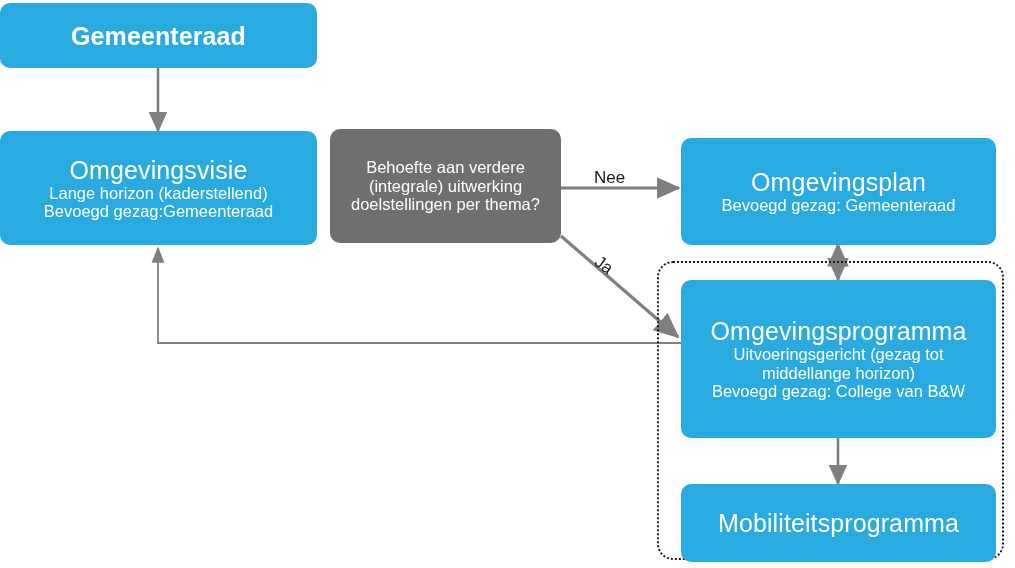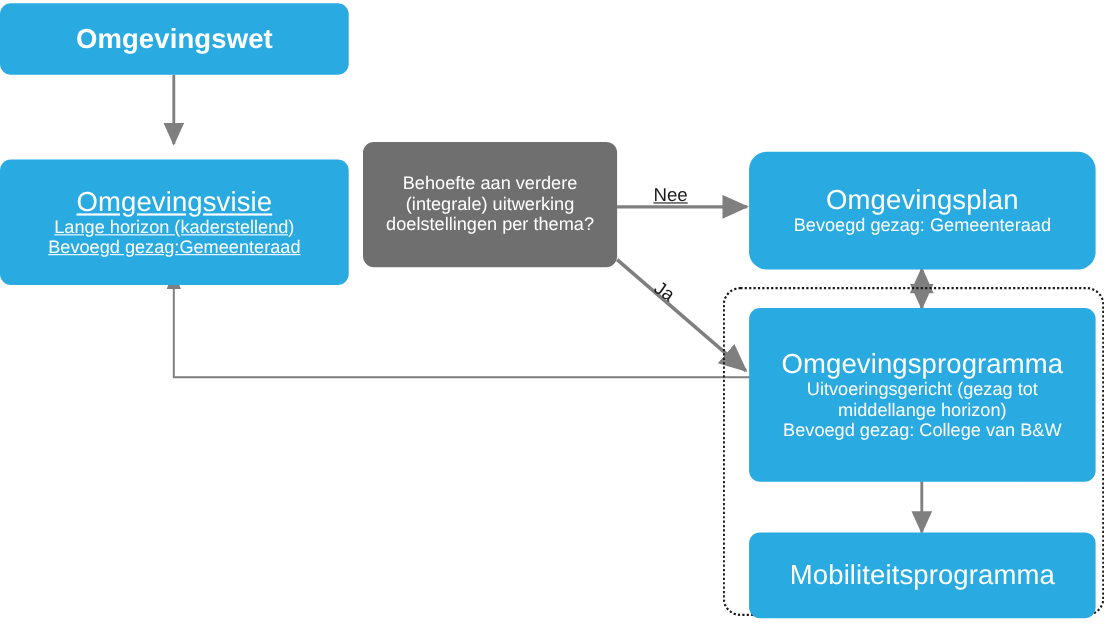--- a/index.html
+++ b/index.html
@@ -108,48 +108,48 @@
     <line x1="838" y1="245" x2="838" y2="280" stroke="#7f7f7f" stroke-width="3" marker-start="url(#arrowStart)" marker-end="url(#arrowEnd)"></line>
 
     <line x1="838" y1="418" x2="838" y2="484" stroke="#7f7f7f" stroke-width="2.6" marker-end="url(#arrowEnd)"></line>
 
     <path d="M 683 343 L 158 343 L 158 248" fill="none" stroke="#7f7f7f" stroke-width="1.8" marker-end="url(#arrowEndThin)"></path>
   </svg>
 
   <div class="group-box" style="left:657px; top:261px; width:347px; height:299px;"></div>
 
   <div class="node blue" style="left:0px; top:3px; width:317px; height:65px;">
-    <div class="title bold">Omgevingswet</div>
+    <div class="title bold">Gemeenteraad</div>
   </div>
 
-  <div class="node blue" style="left:0px; top:145px; width:317px; height:114px;text-decoration:underline;">
+  <div class="node blue" style="left:0px; top:131px; width:317px; height:114px;">
     <div class="title">Omgevingsvisie</div>
     <div class="sub">Lange horizon (kaderstellend)</div>
     <div class="sub">Bevoegd gezag:Gemeenteraad</div>
   </div>
 
   <div class="node gray" style="left:330px; top:129px; width:231px; height:114px;">
     <div class="line">Behoefte aan verdere</div>
     <div class="line">(integrale) uitwerking</div>
     <div class="line">doelstellingen per thema?</div>
   </div>
 
-  <div class="node blue" style="left:681px; top:138px; width:315px; height:107px;border-radius:16px;">
+  <div class="node blue" style="left:681px; top:138px; width:315px; height:107px;">
     <div class="title">Omgevingsplan</div>
     <div class="sub">Bevoegd gezag: Gemeenteraad</div>
   </div>
 
   <div class="node blue" style="left:681px; top:280px; width:315px; height:158px;">
     <div class="title">Omgevingsprogramma</div>
     <div class="sub">Uitvoeringsgericht (gezag tot</div>
     <div class="sub">middellange horizon)</div>
     <div class="sub">Bevoegd gezag: College van B&amp;W</div>
   </div>
 
   <div class="node blue" style="left:681px; top:484px; width:315px; height:78px;">
     <div class="title">Mobiliteitsprogramma</div>
   </div>
 
-  <div class="edge-label" style="left:594px; top:168px;text-decoration:underline;">Nee</div>
+  <div class="edge-label" style="left:594px; top:168px;">Nee</div>
 
   <div class="edge-label rot" style="left:602px; top:252px;">Ja</div>
 
 </div>
 
 </body></html>

